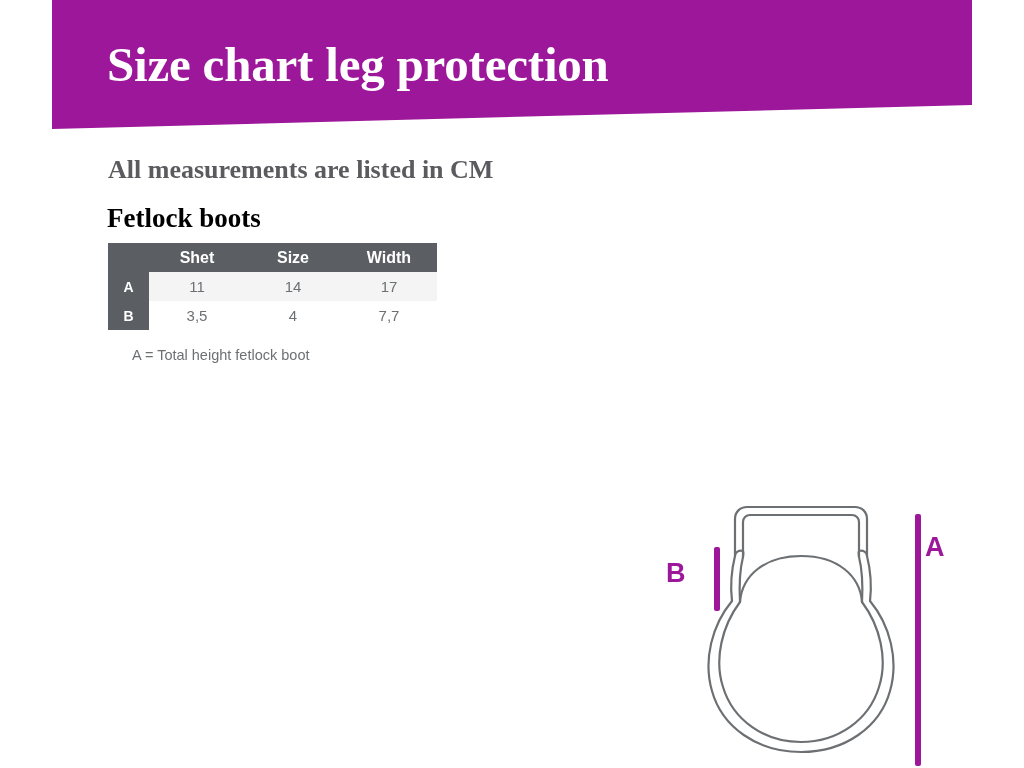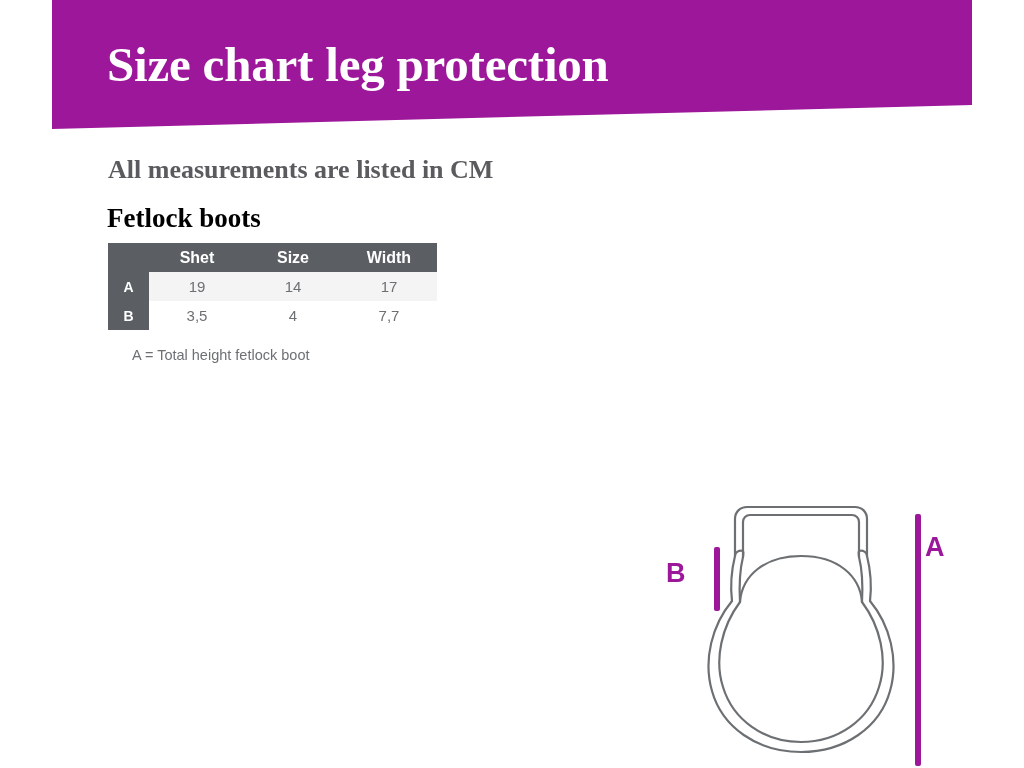--- a/index.html
+++ b/index.html
@@ -215,21 +215,21 @@
       <tr>
         <th class="corner"></th>
         <th>Shet</th>
         <th>Size</th>
         <th>Width</th>
       </tr>
     </thead>
     <tbody>
       <tr class="row-a">
         <td class="rowlabel">A</td>
-        <td class="val">19</td>
+        <td class="val">11</td>
         <td class="val">14</td>
         <td class="val">17</td>
       </tr>
       <tr class="row-b">
         <td class="rowlabel">B</td>
         <td class="val">3,5</td>
         <td class="val">4</td>
         <td class="val">7,7</td>
       </tr>
     </tbody>

